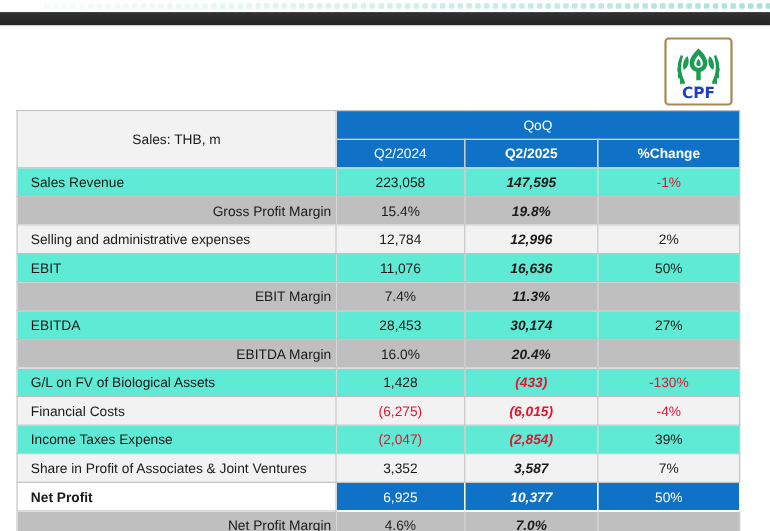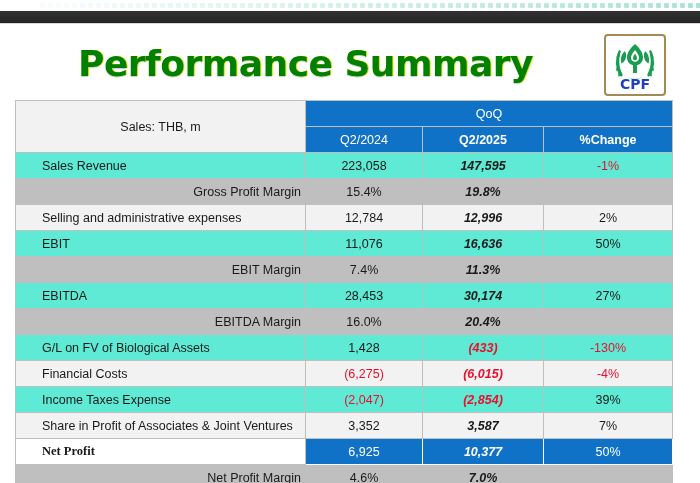--- a/index.html
+++ b/index.html
@@ -99,21 +99,21 @@
     font-size: 12.5px;
     color: #1a1a1a;
   }
   table.fin col.c-label  { width: 290px; }
   table.fin col.c-prev   { width: 117px; }
   table.fin col.c-cur    { width: 121px; }
   table.fin col.c-chg    { width: 129px; }
 
   table.fin td, table.fin th {
     border: 1px solid #bfbfbf;
-    padding: 0 26px;
+    padding: 0 12px;
     height: 25px;
     overflow: hidden;
     white-space: nowrap;
     font-weight: normal;
     vertical-align: middle;
   }
 
   
   .hdr-unit {
     background: #f2f2f2;
@@ -138,21 +138,21 @@
     border-color: #ffffff;
     height: 25px;
   }
   .hdr-sub.bold { font-weight: bold; }
 
   
   tr.r-white  td { background: #5eead4; }
   tr.r-alt    td { background: #f2f2f2; }
   tr.r-margin td { background: #bfbfbf; text-align: center; }
   tr.r-net    td { background: #1072c6; color:#ffffff; border-color:#ffffff; }
-  tr.r-net td.lbl { background: #ffffff; color:#1a1a1a; border-color:#bfbfbf;font-family:Liberation Serif, serif; }
+  tr.r-net td.lbl { background: #ffffff; color:#1a1a1a; border-color:#bfbfbf; }
 
   td.lbl { text-align: left; }
   td.lbl.indent { text-align: right; padding-right: 4px; }
   td.lbl.b { font-weight: bold; }
 
   td.num { text-align: center; }
   td.num.b { font-weight: bold; font-style: italic; }
   td.num.neg { color: #e8112d; }
   tr.r-net td.num.b { color: #ffffff; }
 
@@ -247,21 +247,20 @@
       <i style="background: rgb(159, 222, 210); opacity: 0.855;"></i>
       <i style="background: rgb(159, 222, 210); opacity: 0.864;"></i>
       <i style="background: rgb(159, 222, 210); opacity: 0.874;"></i>
     </div>
 </div>
 <div class="topbar"></div>
 <div class="under-line"></div>
 
 <div class="slide">
 
-  <div class="title">Performance Summary</div>
 
   <div class="logo">
     <svg width="58" height="58" viewBox="0 0 58 58">
 
       <g fill="#1a9c52">
         <path d="M13 14 C9 22 9 32 14 40 C16 41 17 40 16.5 38 C12.5 31 12.5 22 15 15 Z"></path>
         <path d="M13.5 17 C11 18 10 21 11 23.5 C13 22.5 14 20 13.5 17 Z"></path>
         <path d="M12.6 23 C10 24 9.2 27 10.2 29.5 C12.2 28.5 13.1 26 12.6 23 Z"></path>
         <path d="M12.9 29 C10.4 30 9.6 33 10.6 35.4 C12.6 34.4 13.4 32 12.9 29 Z"></path>
         <path d="M14.2 34.8 C12 36 11.6 38.8 12.8 41 C14.6 39.8 15 37.4 14.2 34.8 Z"></path>

